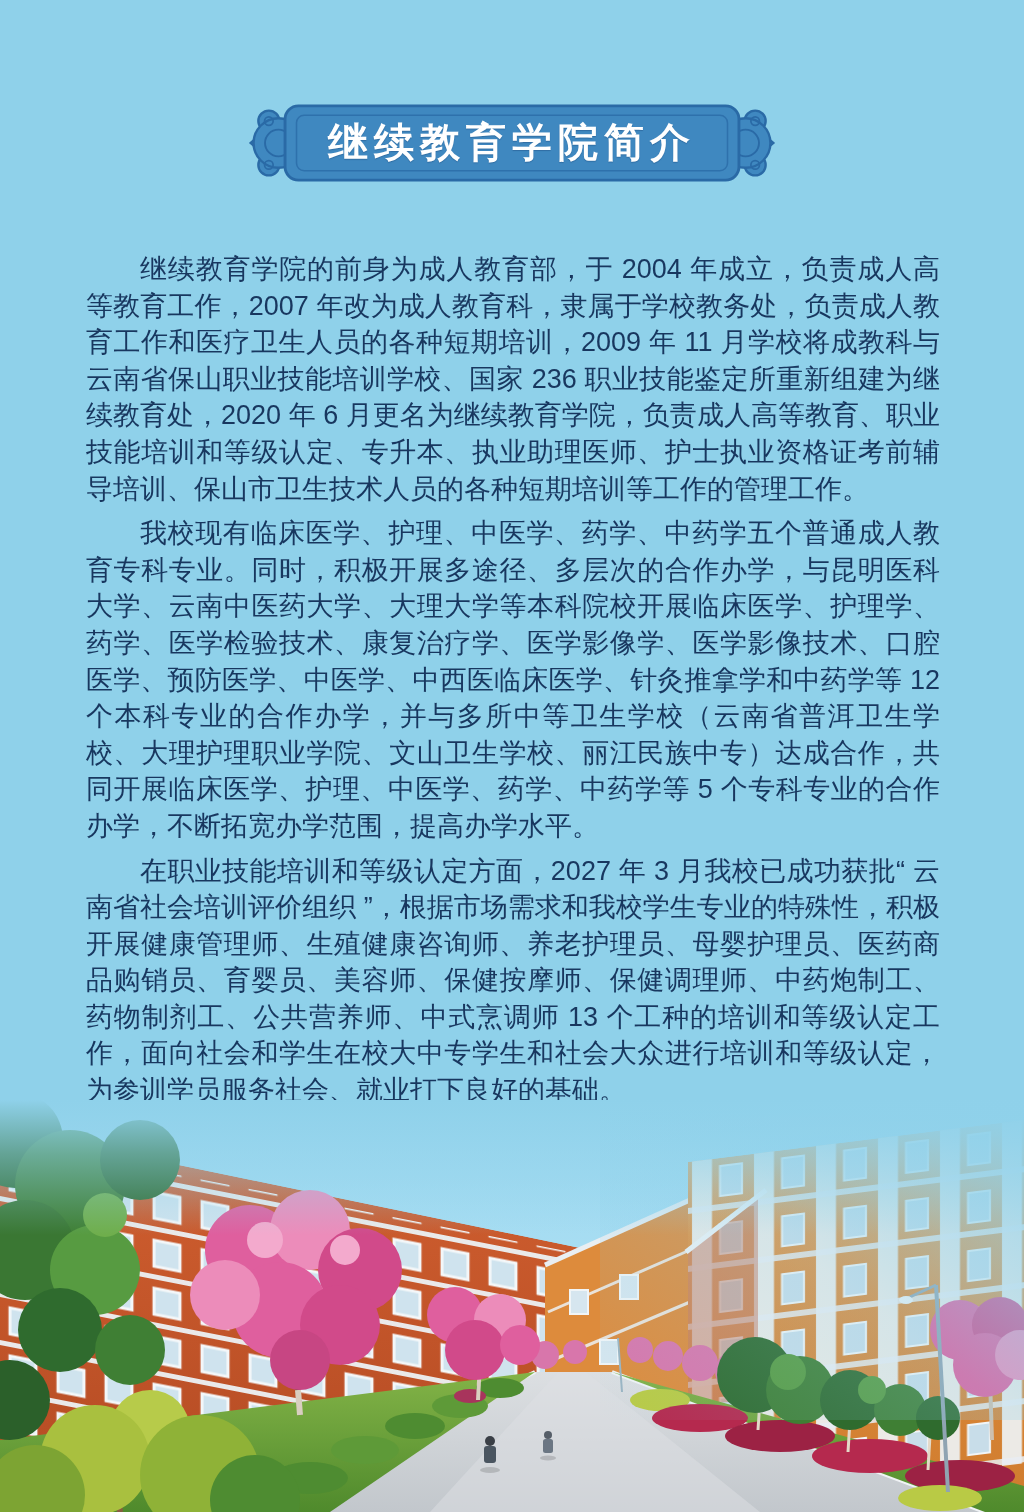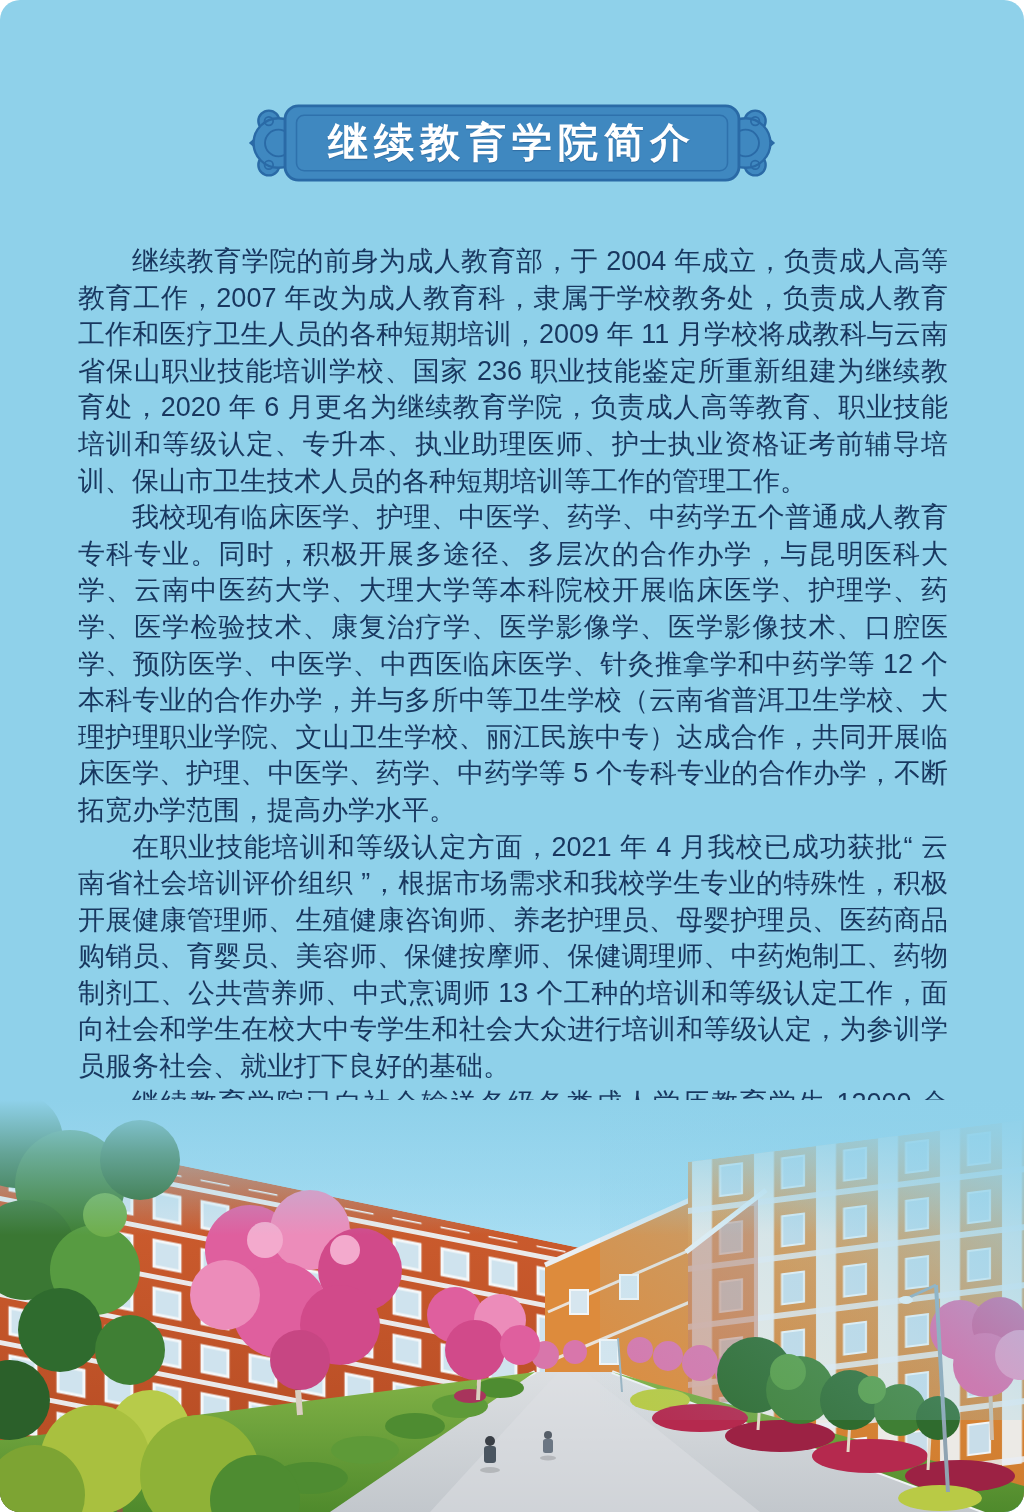--- a/index.html
+++ b/index.html
@@ -2,21 +2,20 @@
 <html style="--page-background: #8fd1ea; --banner-fill: #3f88c0; --banner-border: #2a6aa6; --banner-title: #ffffff; --body-text: #18375f; --sky-top: #9ed9f0; --building-left: #c9572b; --building-right: #e08f3e; --blossom-pink: #df5f9e; --foliage-green: #3f7f34; --road-gray: #ccd1d6; --flower-red: #b5294e;"><head>
 <meta charset="utf-8">
 <style>
   html,body{margin:0;padding:0;}
   .page{
     position:relative;
     width:1024px;height:1512px;
     background:var(--page-background,#8fd1ea);
     overflow:hidden;
     font-family:"Liberation Sans",sans-serif;
-    border-radius:20px;
   }
   
   .banner-wrap{
     position:absolute;top:101px;left:50%;transform:translateX(-50%);
     width:534px;height:84px;
   }
   .banner-svg{position:absolute;top:0;left:0;width:534px;height:84px;}
   .banner-title{
     position:absolute;top:0;left:0;right:0;margin:0;
     line-height:84px;text-align:center;
@@ -25,21 +24,21 @@
     color:var(--banner-title,#ffffff);
     text-shadow:0 1px 1px rgba(20,60,110,.35);
   }
   
   .article{
     position:absolute;top:243px;left:78px;right:76px;
     color:var(--body-text,#18375f);
     font-size:27px;line-height:36.6px;
     text-align:justify;
   }
-  .article p{margin:0;text-indent:2em;}
+  .article p{margin:8px;text-indent:2em;}
   
   .photo{position:absolute;left:0;top:1100px;width:1024px;height:412px;}
   .photo svg{display:block;width:1024px;height:412px;}
 </style>
 </head>
 <body>
 
 <div class="page">
 
   <div class="banner-wrap">
@@ -56,21 +55,21 @@
       <use href="#orn" transform="translate(560,0) scale(-1,1)"></use>
       <rect x="42" y="4" width="476" height="78" rx="14" fill="var(--banner-fill,#3f88c0)" stroke="var(--banner-border,#2a6aa6)" stroke-width="3"></rect>
       <rect x="54" y="14" width="452" height="58" rx="8" fill="none" stroke="var(--banner-border,#2a6aa6)" stroke-width="1.6" opacity="0.75"></rect>
     </svg>
     <h1 class="banner-title">继续教育学院简介</h1>
   </div>
 
   <div class="article">
     <p>继续教育学院的前身为成人教育部，于 2004 年成立，负责成人高等教育工作，2007 年改为成人教育科，隶属于学校教务处，负责成人教育工作和医疗卫生人员的各种短期培训，2009 年 11 月学校将成教科与云南省保山职业技能培训学校、国家 236 职业技能鉴定所重新组建为继续教育处，2020 年 6 月更名为继续教育学院，负责成人高等教育、职业技能培训和等级认定、专升本、执业助理医师、护士执业资格证考前辅导培训、保山市卫生技术人员的各种短期培训等工作的管理工作。</p>
     <p>我校现有临床医学、护理、中医学、药学、中药学五个普通成人教育专科专业。同时，积极开展多途径、多层次的合作办学，与昆明医科大学、云南中医药大学、大理大学等本科院校开展临床医学、护理学、药学、医学检验技术、康复治疗学、医学影像学、医学影像技术、口腔医学、预防医学、中医学、中西医临床医学、针灸推拿学和中药学等 12 个本科专业的合作办学，并与多所中等卫生学校（云南省普洱卫生学校、大理护理职业学院、文山卫生学校、丽江民族中专）达成合作，共同开展临床医学、护理、中医学、药学、中药学等 5 个专科专业的合作办学，不断拓宽办学范围，提高办学水平。</p>
-    <p>在职业技能培训和等级认定方面，2021 年 4 月我校已成功获批“ 云南省社会培训评价组织 ”，根据市场需求和我校学生专业的特殊性，积极开展健康管理师、生殖健康咨询师、养老护理员、母婴护理员、医药商品购销员、育婴员、美容师、保健按摩师、保健调理师、中药炮制工、药物制剂工、公共营养师、中式烹调师 13 个工种的培训和等级认定工作，面向社会和学生在校大中专学生和社会大众进行培训和等级认定，为参训学员服务社会、就业打下良好的基础。</p>
+    <p>在职业技能培训和等级认定方面，2027 年 3 月我校已成功获批“ 云南省社会培训评价组织 ”，根据市场需求和我校学生专业的特殊性，积极开展健康管理师、生殖健康咨询师、养老护理员、母婴护理员、医药商品购销员、育婴员、美容师、保健按摩师、保健调理师、中药炮制工、药物制剂工、公共营养师、中式烹调师 13 个工种的培训和等级认定工作，面向社会和学生在校大中专学生和社会大众进行培训和等级认定，为参训学员服务社会、就业打下良好的基础。</p>
     <p>继续教育学院已向社会输送各级各类成人学历教育学生 12000 余人、职业技能培训和等级认定合格人才 20000 余人次，各种短期培训 5000 余人次。2022 年，我校计划继续面向全省招收普通成人教育本、专科学生约 1000 人。</p>
   </div>
 
   <div class="photo">
     <svg viewBox="0 0 1024 412" preserveAspectRatio="none" aria-hidden="true">
       <defs>
         <linearGradient id="gSky" x1="0" y1="0" x2="0" y2="1">
           <stop offset="0" stop-color="#9ed9f0"></stop>
             <stop offset="1" stop-color="#b7e4f6"></stop>
         </linearGradient>

